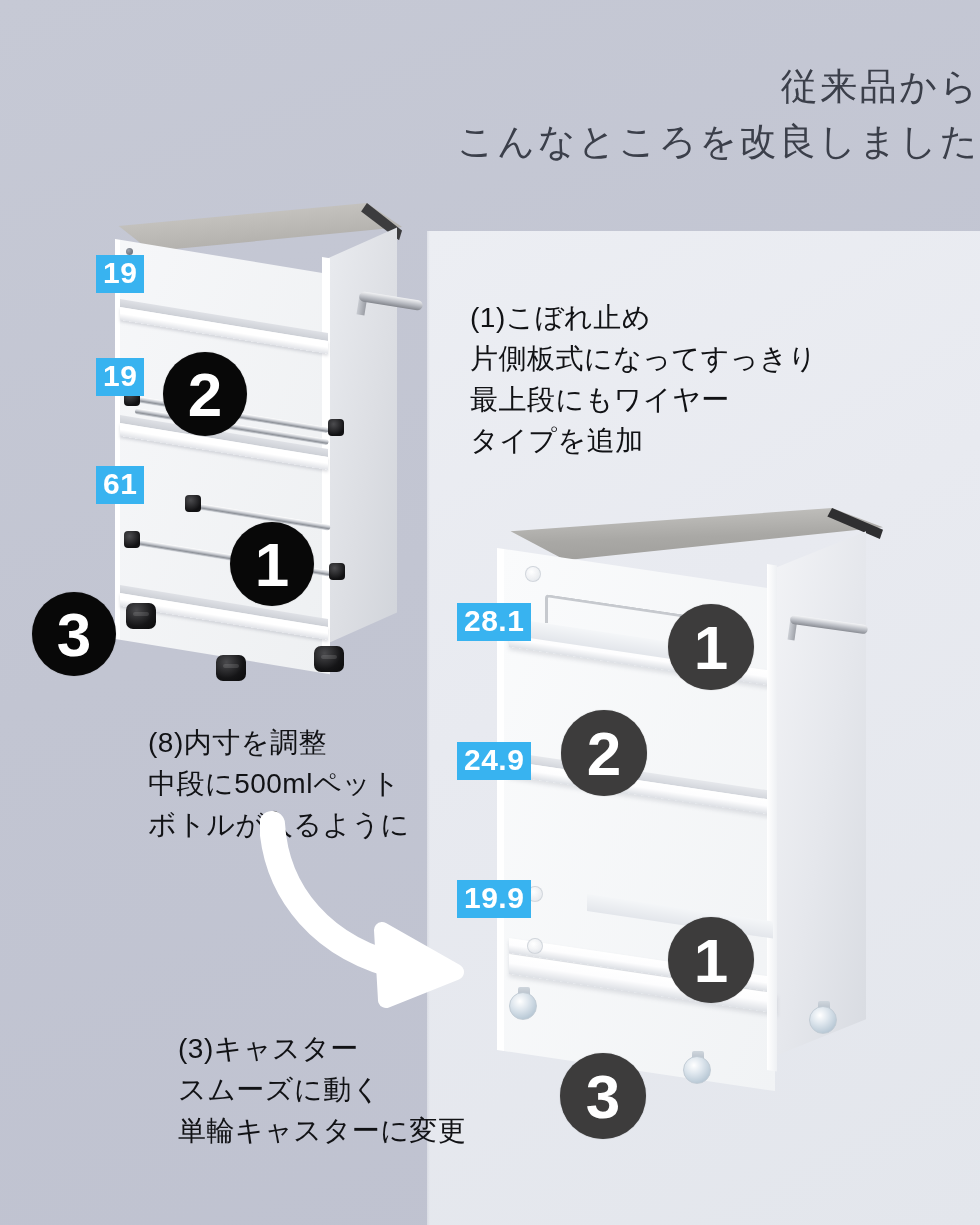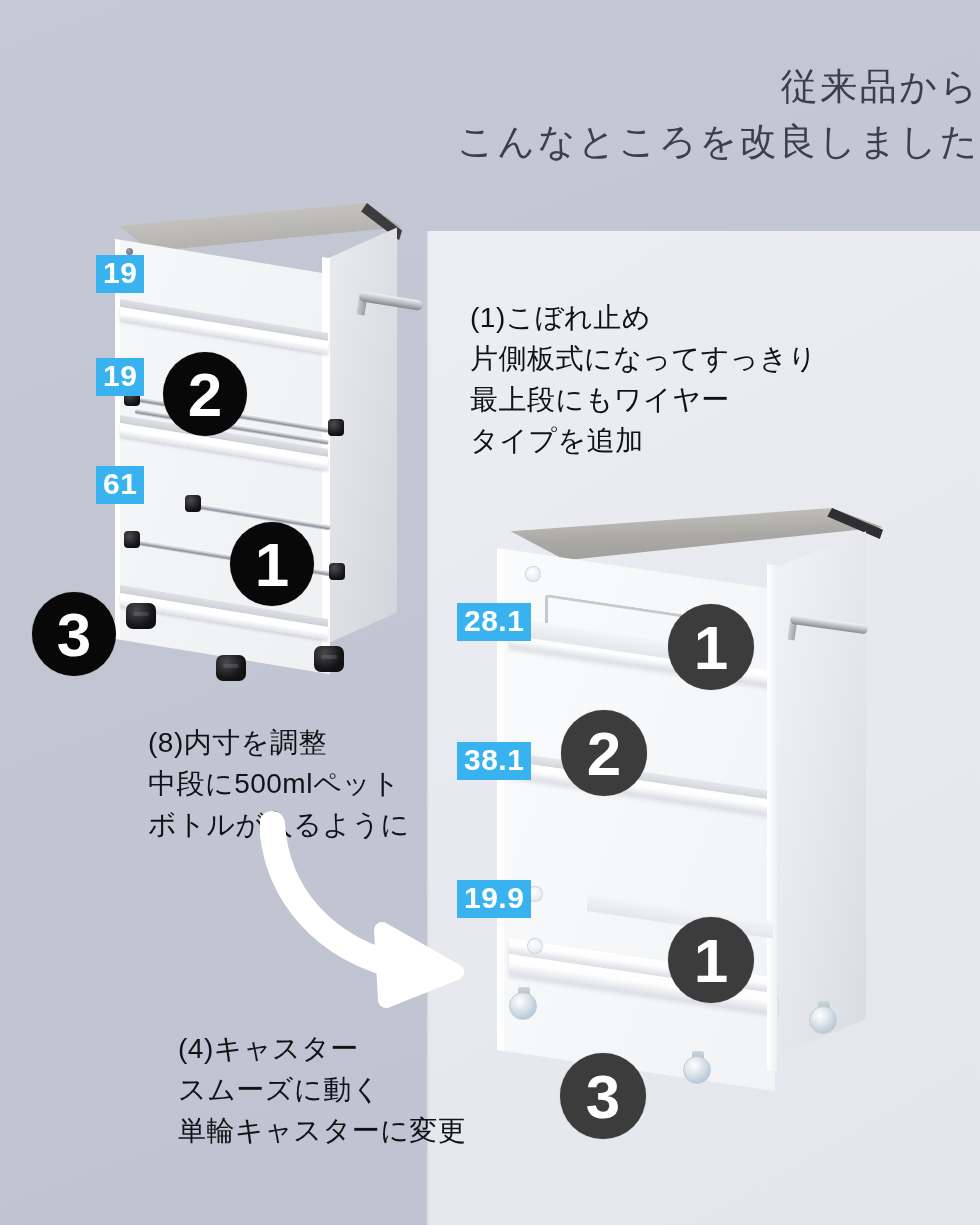--- a/index.html
+++ b/index.html
@@ -422,36 +422,36 @@
       <div class="stem"></div>
       <div class="wheel"></div>
     </div>
     <div class="caster-new" style="left:322px; top:496px;">
       <div class="stem"></div>
       <div class="wheel"></div>
     </div>
   </div>
 
   <div class="measure" style="left:457px; top:603px;">28.1</div>
-  <div class="measure" style="left:457px; top:742px;">38.1</div>
+  <div class="measure" style="left:457px; top:742px;">24.9</div>
   <div class="measure" style="left:457px; top:880px;">19.9</div>
 
   <div class="circle-badge charcoal" style="left:668px; top:604px; width:86px; height:86px; font-size:62px;">1</div>
   <div class="circle-badge charcoal" style="left:561px; top:710px; width:86px; height:86px; font-size:62px;">2</div>
   <div class="circle-badge charcoal" style="left:668px; top:917px; width:86px; height:86px; font-size:62px;">1</div>
   <div class="circle-badge charcoal" style="left:560px; top:1053px; width:86px; height:86px; font-size:62px;">3</div>
 
   <div class="desc" id="desc-1">(1)こぼれ止め
 片側板式になってすっきり
 最上段にもワイヤー
 タイプを追加</div>
   <div class="desc" id="desc-2">(8)内寸を調整
 中段に500mlペット
 ボトルが入るように</div>
-  <div class="desc" id="desc-3">(4)キャスター
+  <div class="desc" id="desc-3">(3)キャスター
 スムーズに動く
 単輪キャスターに変更</div>
 
   <svg id="arrow-svg" viewBox="0 0 250 210">
     <path d="M12 24 C 16 92, 62 150, 146 168" fill="none" stroke="#ffffff" stroke-width="26" stroke-linecap="round"></path>
     <path d="M122 130 L 196 172 L 126 200 Z" fill="#ffffff" stroke="#ffffff" stroke-width="16" stroke-linejoin="round"></path>
   </svg>
 
 </div>
 

